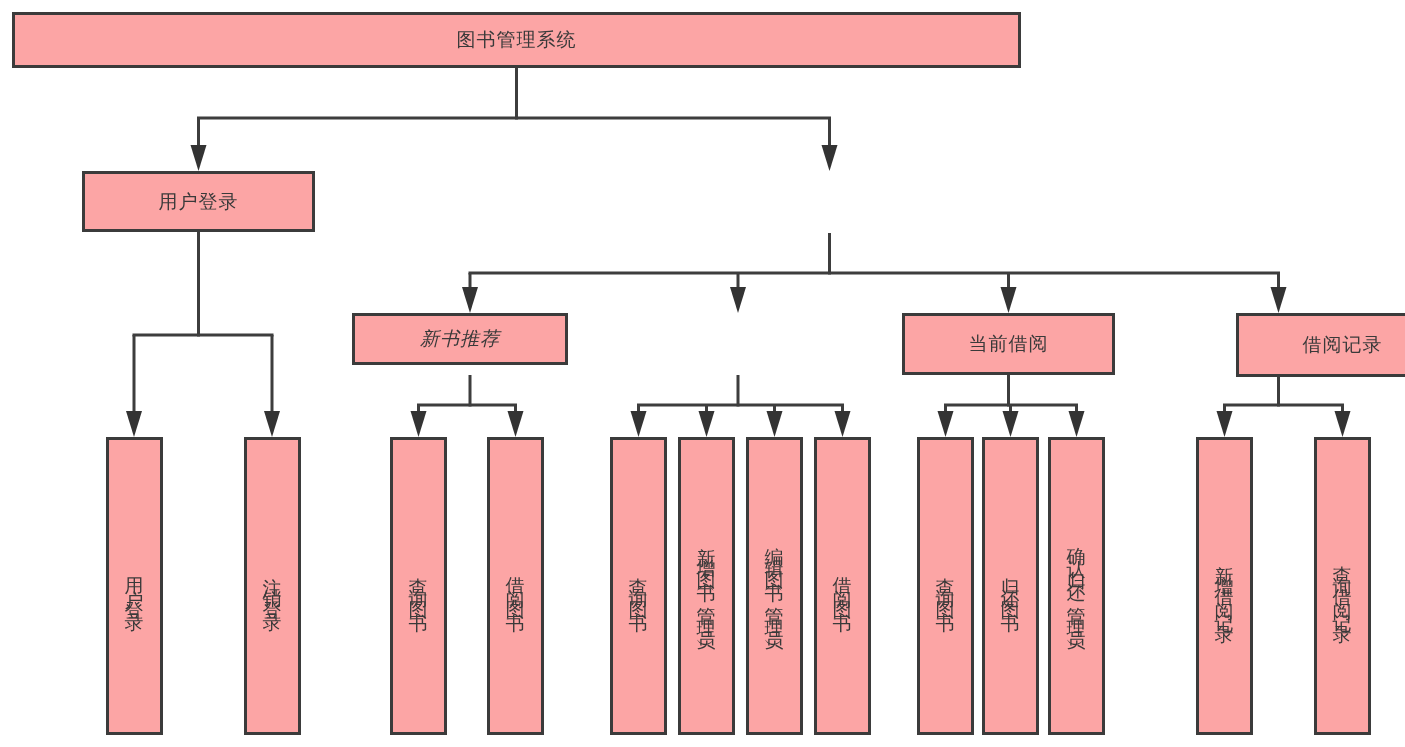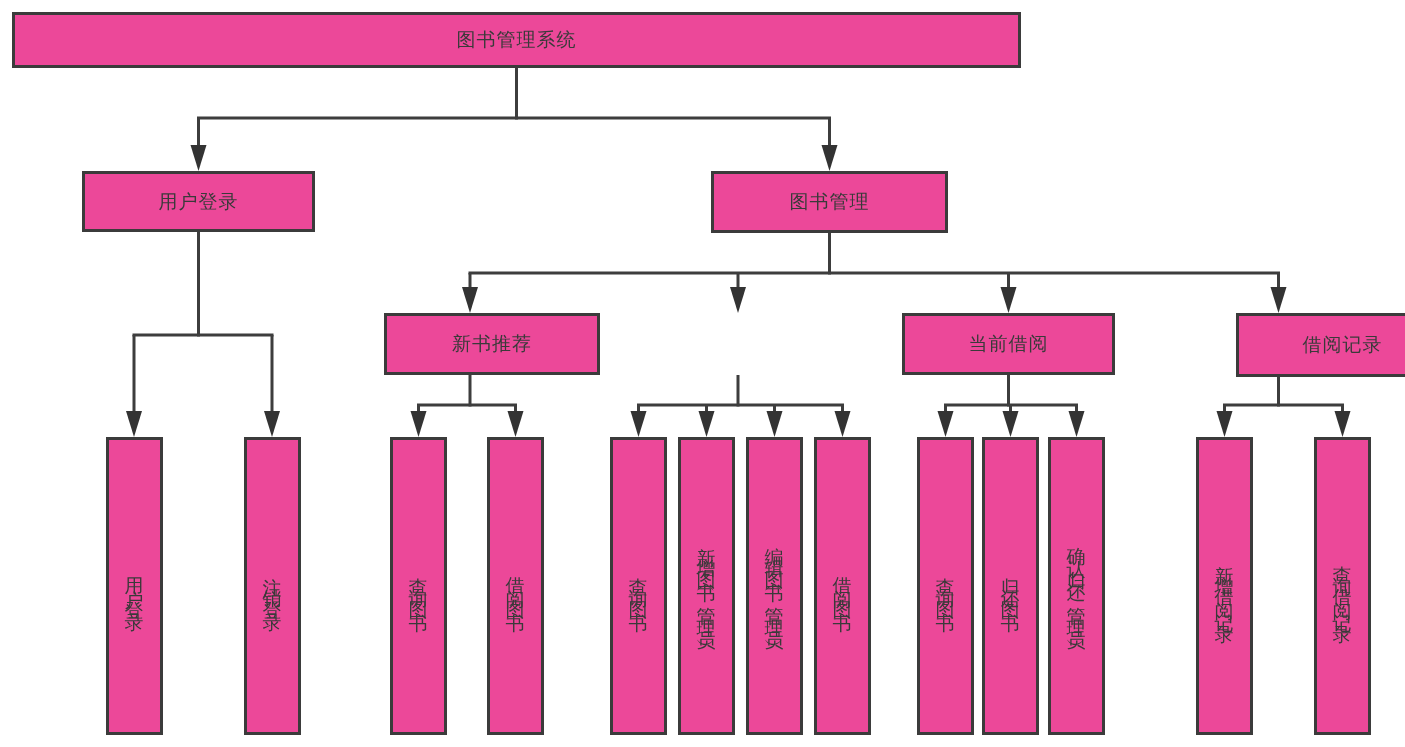--- a/index.html
+++ b/index.html
@@ -20,21 +20,21 @@
     left: 0;
     top: 0;
     width: 1405px;
     height: 747px;
     pointer-events: none;
   }
   .box {
     position: absolute;
     box-sizing: border-box;
     border: 3px solid #3b3b3b;
-    background: #ec4899;
+    background: #fca5a5;
     display: flex;
     align-items: center;
     justify-content: center;
     color: #3a3a3a;
   }
   .hbox .label {
     font-size: 19px;
     letter-spacing: 1px;
     white-space: nowrap;
   }
@@ -48,21 +48,21 @@
     text-orientation: mixed;
     font-size: 19px;
     letter-spacing: 12px;
     line-height: 1;
     white-space: nowrap;
   }
   
   .pos-root        { left: 12px;   top: 12px;  width: 1009px; height: 56px; }
   .pos-user-login  { left: 82px;   top: 171px; width: 233px;  height: 61px; }
   .pos-book-mgmt   { left: 711px;  top: 171px; width: 237px;  height: 62px; }
-  .pos-new-rec     { left: 384px;  top: 313px; width: 216px;  height: 62px; }
+  .pos-new-rec     { left: 352px;  top: 313px; width: 216px;  height: 52px; font-style: italic; }
   .pos-book-borrow { left: 625px;  top: 313px; width: 226px;  height: 62px; }
   .pos-cur-borrow  { left: 902px;  top: 313px; width: 213px;  height: 62px; text-align: right; }
   .pos-borrow-rec  { left: 1236px; top: 313px; width: 213px;  height: 64px; }
   
   .pos-l1a { left: 106px; }
   .pos-l1b { left: 244px; }
   .pos-l2a { left: 390px; }
   .pos-l2b { left: 487px; }
   .pos-l3a { left: 610px; }
   .pos-l3b { left: 678px; }
@@ -153,23 +153,20 @@
     <polygon points="1334.5,411 1350.5,411 1342.5,437"></polygon>
   </svg>
 
   <div class="box hbox pos-root">
     <span class="label">图书管理系统</span>
   </div>
 
   <div class="box hbox pos-user-login">
     <span class="label">用户登录</span>
   </div>
-  <div class="box hbox pos-book-mgmt">
-    <span class="label">图书管理</span>
-  </div>
 
   <div class="box hbox pos-new-rec">
     <span class="label">新书推荐</span>
   </div>
   <div class="box hbox pos-cur-borrow">
     <span class="label">当前借阅</span>
   </div>
   <div class="box hbox pos-borrow-rec">
     <span class="label">借阅记录</span>
   </div>

